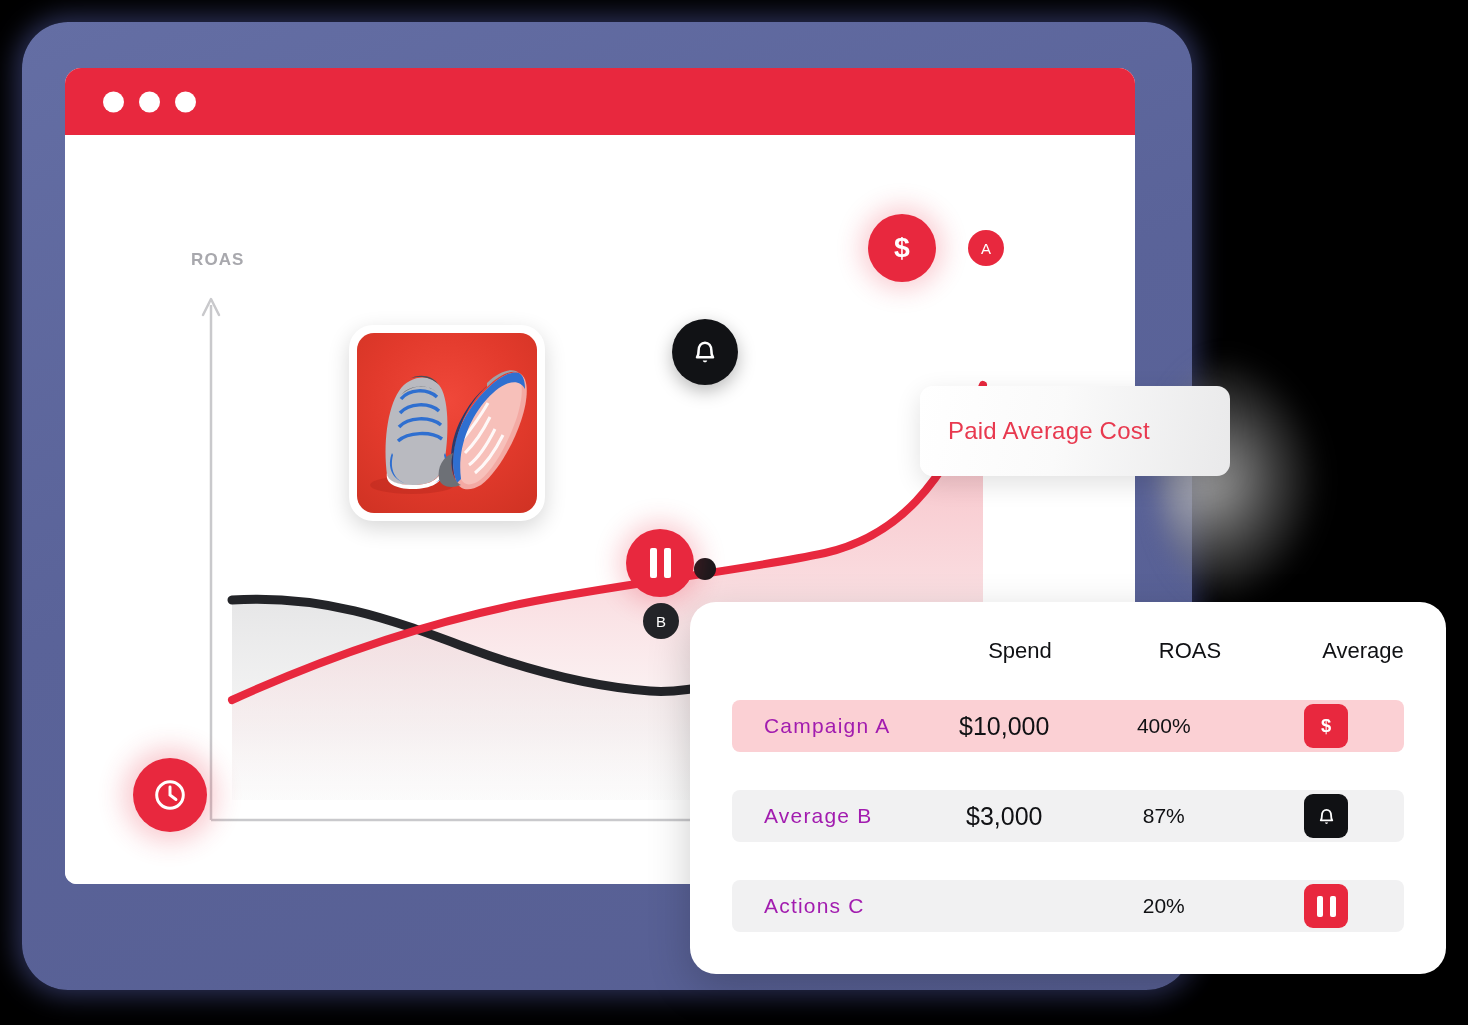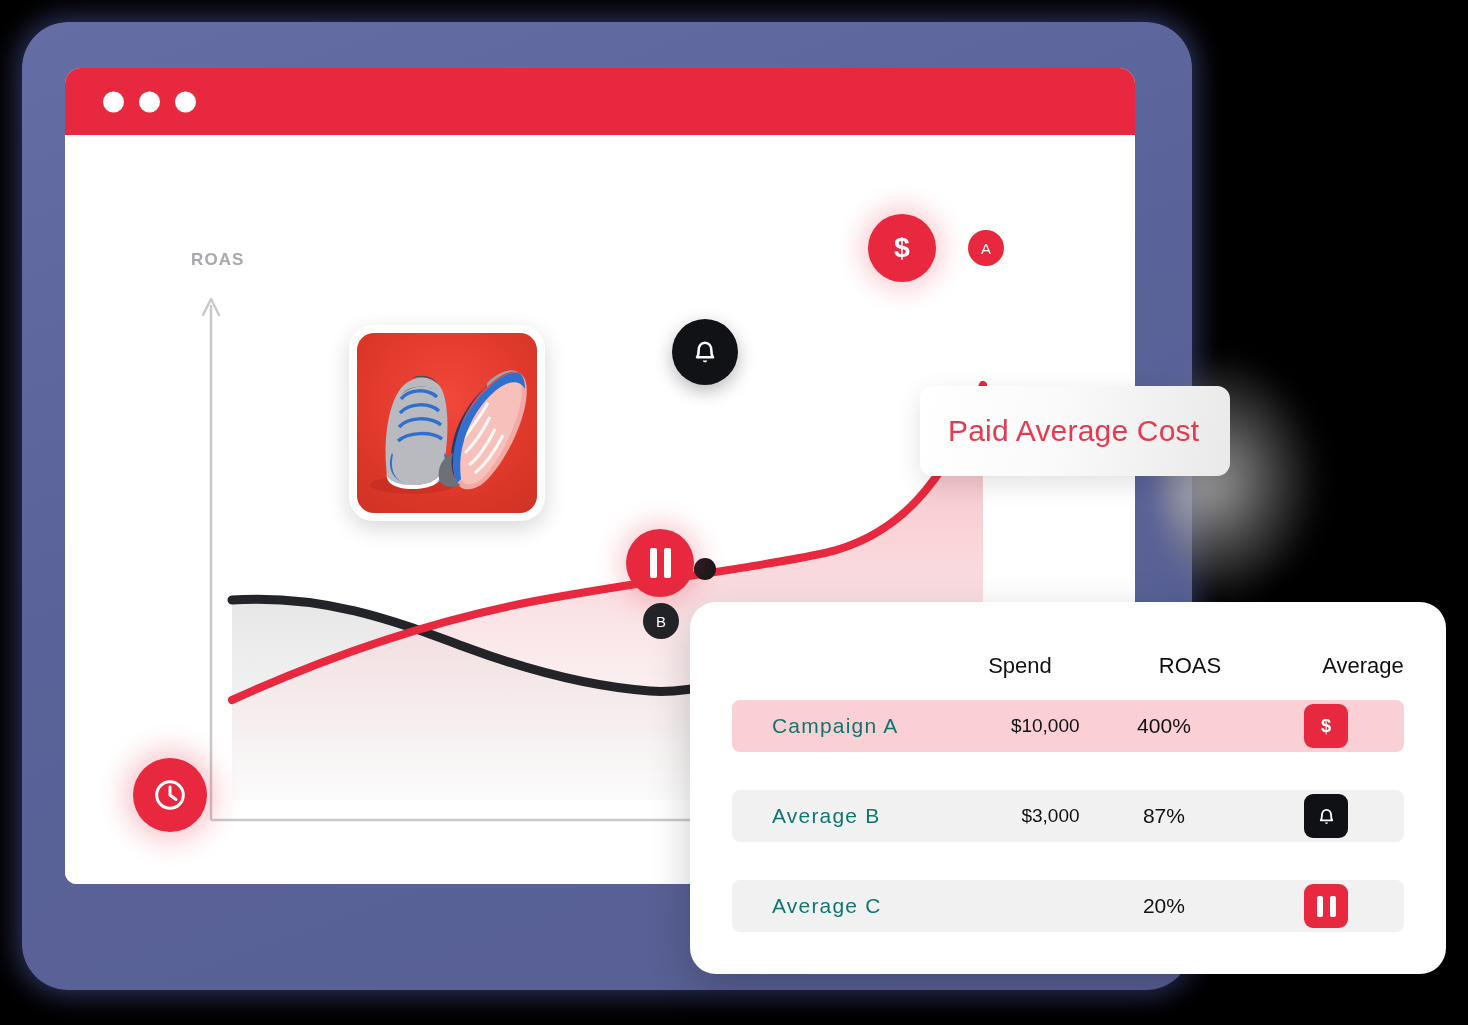--- a/index.html
+++ b/index.html
@@ -104,53 +104,53 @@
   }
   .tooltip {
     position: absolute; left: 920px; top: 386px;
     width: 310px; height: 90px; border-radius: 13px;
     background: linear-gradient(100deg,#ffffff 0%,#fafafa 45%,#e9e9ea 100%);
     display: flex; align-items: center;
     box-shadow: 0 8px 26px rgba(0,0,0,.12);
     z-index: 7;
   }
   .tooltip-text {
-    padding-left: 28px; color: #e8394f; font-size: 30px; letter-spacing: .2px;
+    padding-left: 28px; color: #e8394f; font-size: 24px; letter-spacing: .2px;
   }
 
   
   .panel {
     position: absolute; left: 690px; top: 602px;
     width: 756px; height: 372px;
     background: #fff; border-radius: 26px;
     box-shadow: 0 14px 44px rgba(0,0,0,.2);
     z-index: 10;
   }
   .panel-head {
-    position: absolute; left: 0; top: 44px; width: 100%; height: 40px;
-    display: flex; align-items: center;
+    position: absolute; left: 0; top: 36px; width: 100%; height: 40px;
+    display: flex; 
   }
   .col-name   { width: 250px; }
   .col-spend  { width: 160px; text-align: center; }
   .col-roas   { width: 180px; text-align: center; }
   .col-act    { width: 166px; text-align: center; }
   .panel-head span { font-size: 22px; color: #101114; font-weight: 400; }
 
   .rows { position: absolute; left: 0; top: 98px; width: 100%; }
   .row {
     height: 52px; margin: 0 42px 38px 42px; border-radius: 8px;
     display: flex; align-items: center;
     background: #f1f1f2;
   }
   .row.active { background: #fbd0d4; }
   .row .name {
-    width: 208px; padding-left: 40px;
-    font-size: 21px; color: #0f766e; letter-spacing: 1.2px;
-  }
-  .row .spend { width: 160px; text-align: right; font-size: 19px; color: #101114; }
+    width: 208px; padding-left: 32px;
+    font-size: 21px; color: #a21caf; letter-spacing: 1.2px;
+  }
+  .row .spend { width: 160px; text-align: center; font-size: 25px; color: #101114; }
   .row .roas  { width: 180px; text-align: center; font-size: 21px; color: #101114; }
   .row .act   { width: 166px; display: flex; justify-content: center; }
 
   .act-btn {
     width: 44px; height: 44px; border-radius: 9px;
     display: flex; align-items: center; justify-content: center;
   }
   .act-red   { background: #e8283e; }
   .act-black { background: #101114; }
 
@@ -327,21 +327,21 @@
           <span class="act-btn act-black">
             <svg width="23" height="23" viewBox="0 0 24 24" fill="none" stroke="#fff" stroke-width="1.9">
               <path d="M6 16 C6 16 7.2 14.6 7.2 11 C7.2 7.3 9.3 5 12 5 C14.7 5 16.8 7.3 16.8 11 C16.8 14.6 18 16 18 16 Z" stroke-linejoin="round"></path>
               <path d="M10.3 18.3 C10.6 19.2 11.3 19.7 12 19.7 C12.7 19.7 13.4 19.2 13.7 18.3 Z" fill="#fff" stroke="none"></path>
             </svg>
           </span>
         </span>
       </div>
 
       <div class="row">
-        <span class="name">Average C</span>
+        <span class="name">Actions C</span>
         <span class="spend"></span>
         <span class="roas">20%</span>
         <span class="act">
           <span class="act-btn act-red">
             <span class="pause-bars">
               <span class="pause-bar sm"></span>
                 <span class="pause-bar sm"></span>
             </span>
           </span>
         </span>

